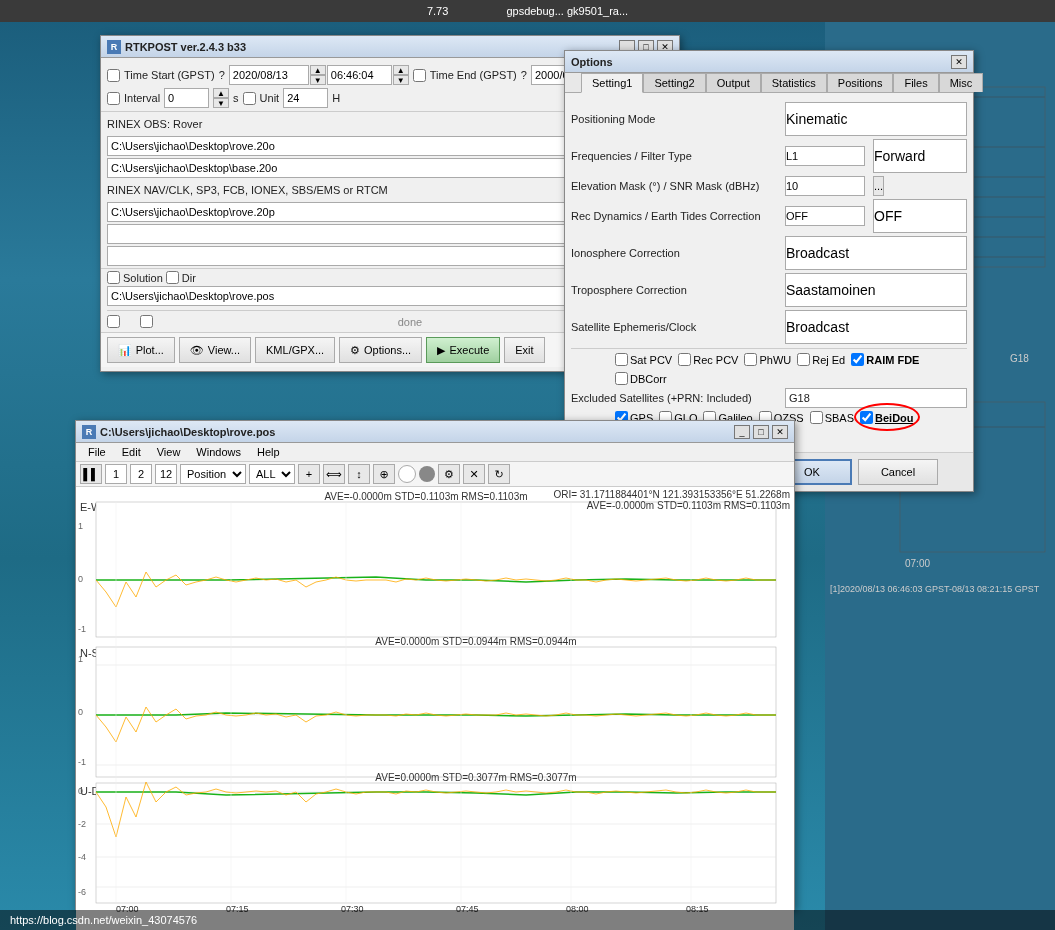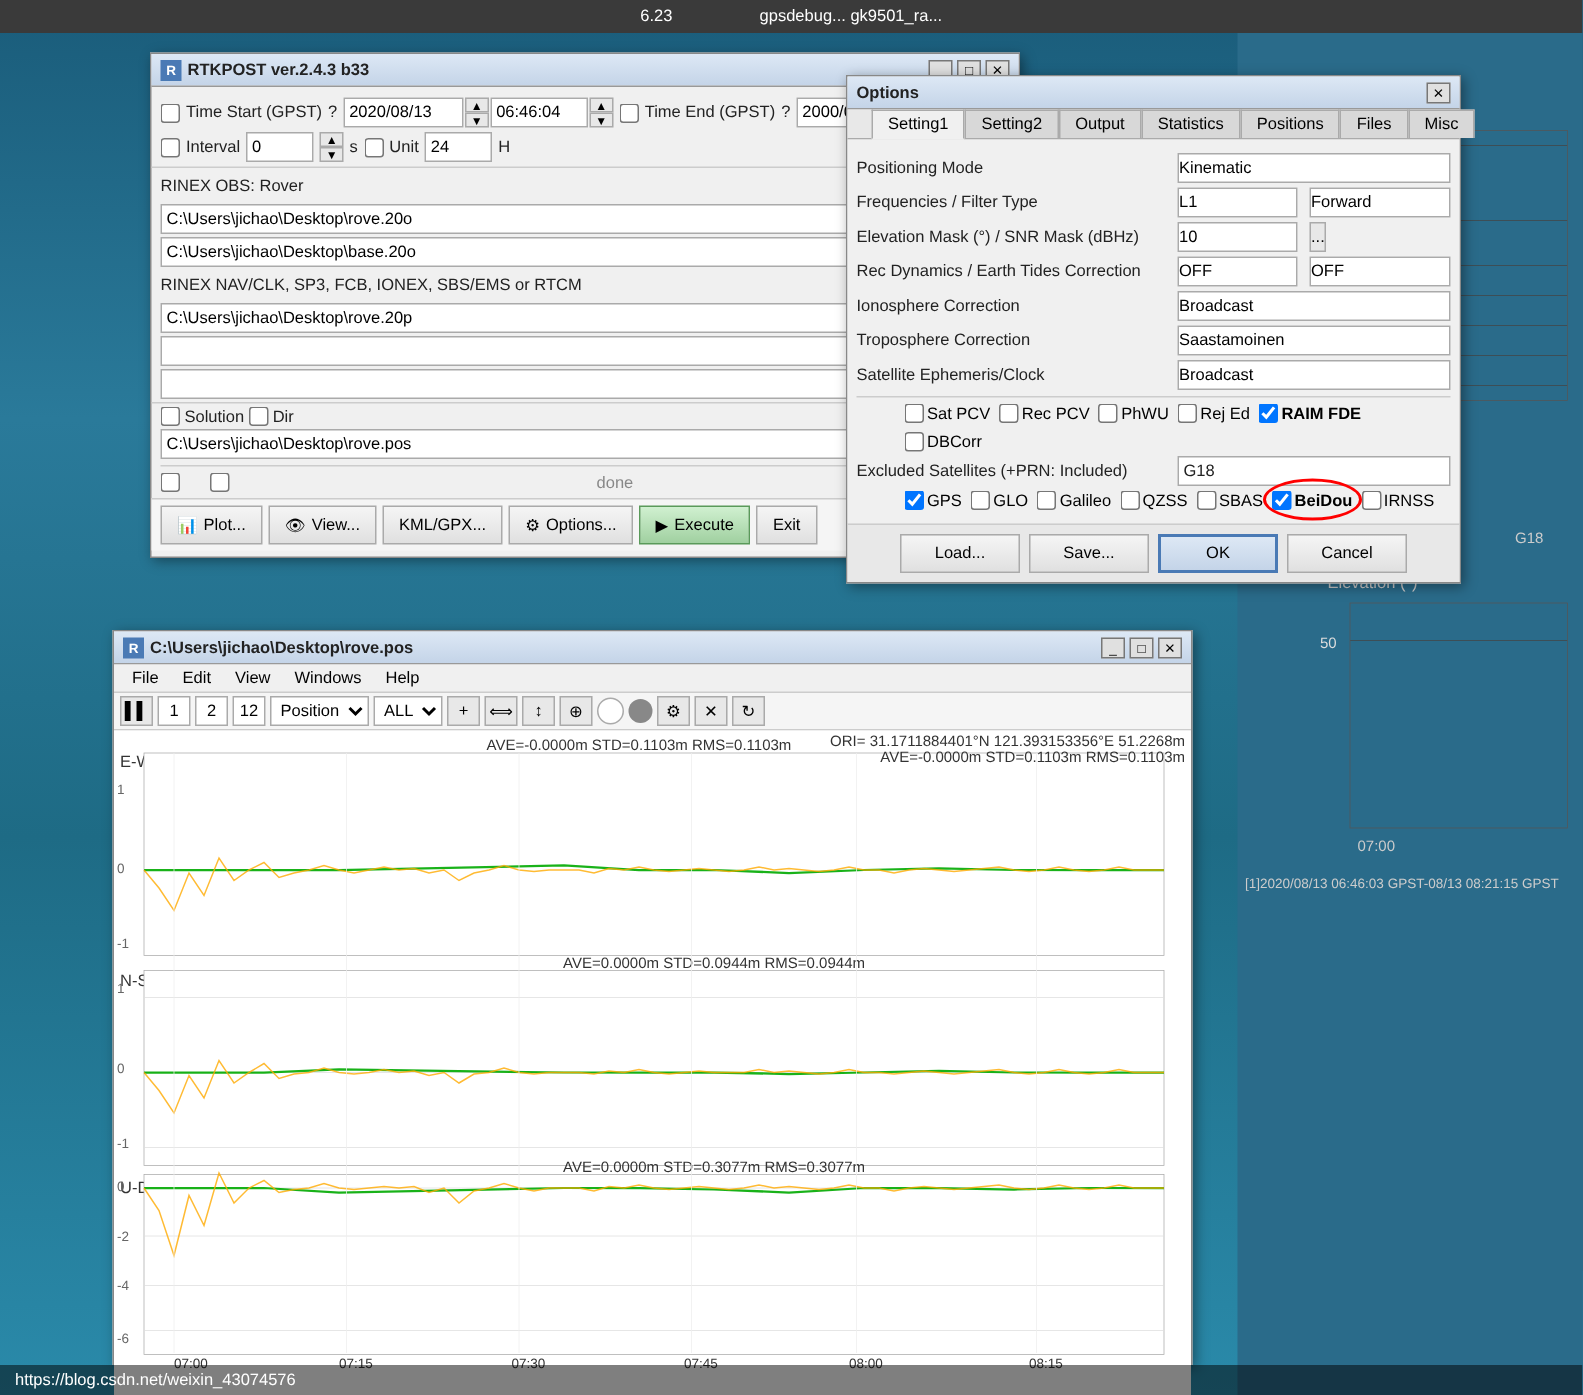--- a/index.html
+++ b/index.html
@@ -232,39 +232,39 @@
       margin: 3px 0;
       gap: 4px;
     }
     .options-label {
       width: 210px;
       font-size: 11px;
       color: #222;
       flex-shrink: 0;
     }
     .options-select {
-      height: 20px;
+      height: 34px;
       border: 1px solid #aaa;
       background: white;
-      font-size: 11px;
+      font-size: 14px;
       flex: 1;
     }
     .options-select-narrow {
       width: 80px;
       height: 20px;
       border: 1px solid #aaa;
       background: white;
       font-size: 11px;
     }
 
     .checkbox-group {
       display: flex;
       align-items: center;
       gap: 6px;
-      margin: 3px 4px;
+      margin: 3px 16px;
       flex-wrap: wrap;
       padding-left: 28px;
     }
     .checkbox-item {
       display: flex;
       align-items: center;
       gap: 2px;
       font-size: 11px;
     }
 
@@ -407,21 +407,21 @@
       padding-right: 16px;
     }
   </style>
 </head>
 <body>
 
 <div class="bg-ocean"></div>
 
 <div class="top-bar">
   <span class="top-bar-text">
-    <span>6.23</span>&nbsp;&nbsp;&nbsp;&nbsp;&nbsp;&nbsp;&nbsp;&nbsp;&nbsp;&nbsp;&nbsp;&nbsp;&nbsp;&nbsp;&nbsp;&nbsp;&nbsp;&nbsp;
+    <span>7.73</span>&nbsp;&nbsp;&nbsp;&nbsp;&nbsp;&nbsp;&nbsp;&nbsp;&nbsp;&nbsp;&nbsp;&nbsp;&nbsp;&nbsp;&nbsp;&nbsp;&nbsp;&nbsp;
     <span>gpsdebug... gk9501_ra...</span>
   </span>
 </div>
 
 <div class="window rtkpost-window">
   <div class="window-titlebar">
     <div class="window-title">
       <span class="window-icon">R</span>
       <span>RTKPOST ver.2.4.3 b33</span>
     </div>
@@ -721,21 +721,21 @@
       <div class="checkbox-item">
         <input type="checkbox" style="">
         <span>QZSS</span>
       </div>
       <div class="checkbox-item">
         <input type="checkbox" style="">
         <span>SBAS</span>
       </div>
       <div class="checkbox-item" style="position:relative;">
         <input type="checkbox" checked="" style="">
-        <span style="font-weight:bold;">BeiDou</span>
+        <span style="font-weight:bold;text-decoration:underline;">BeiDou</span>
 
         <div style="position:absolute;top:-8px;left:-6px;width:66px;height:28px;border:2px solid red;border-radius:50%;pointer-events:none;"></div>
       </div>
       <div class="checkbox-item">
         <input type="checkbox" style="">
         <span>IRNSS</span>
       </div>
     </div>
   </div>
 

